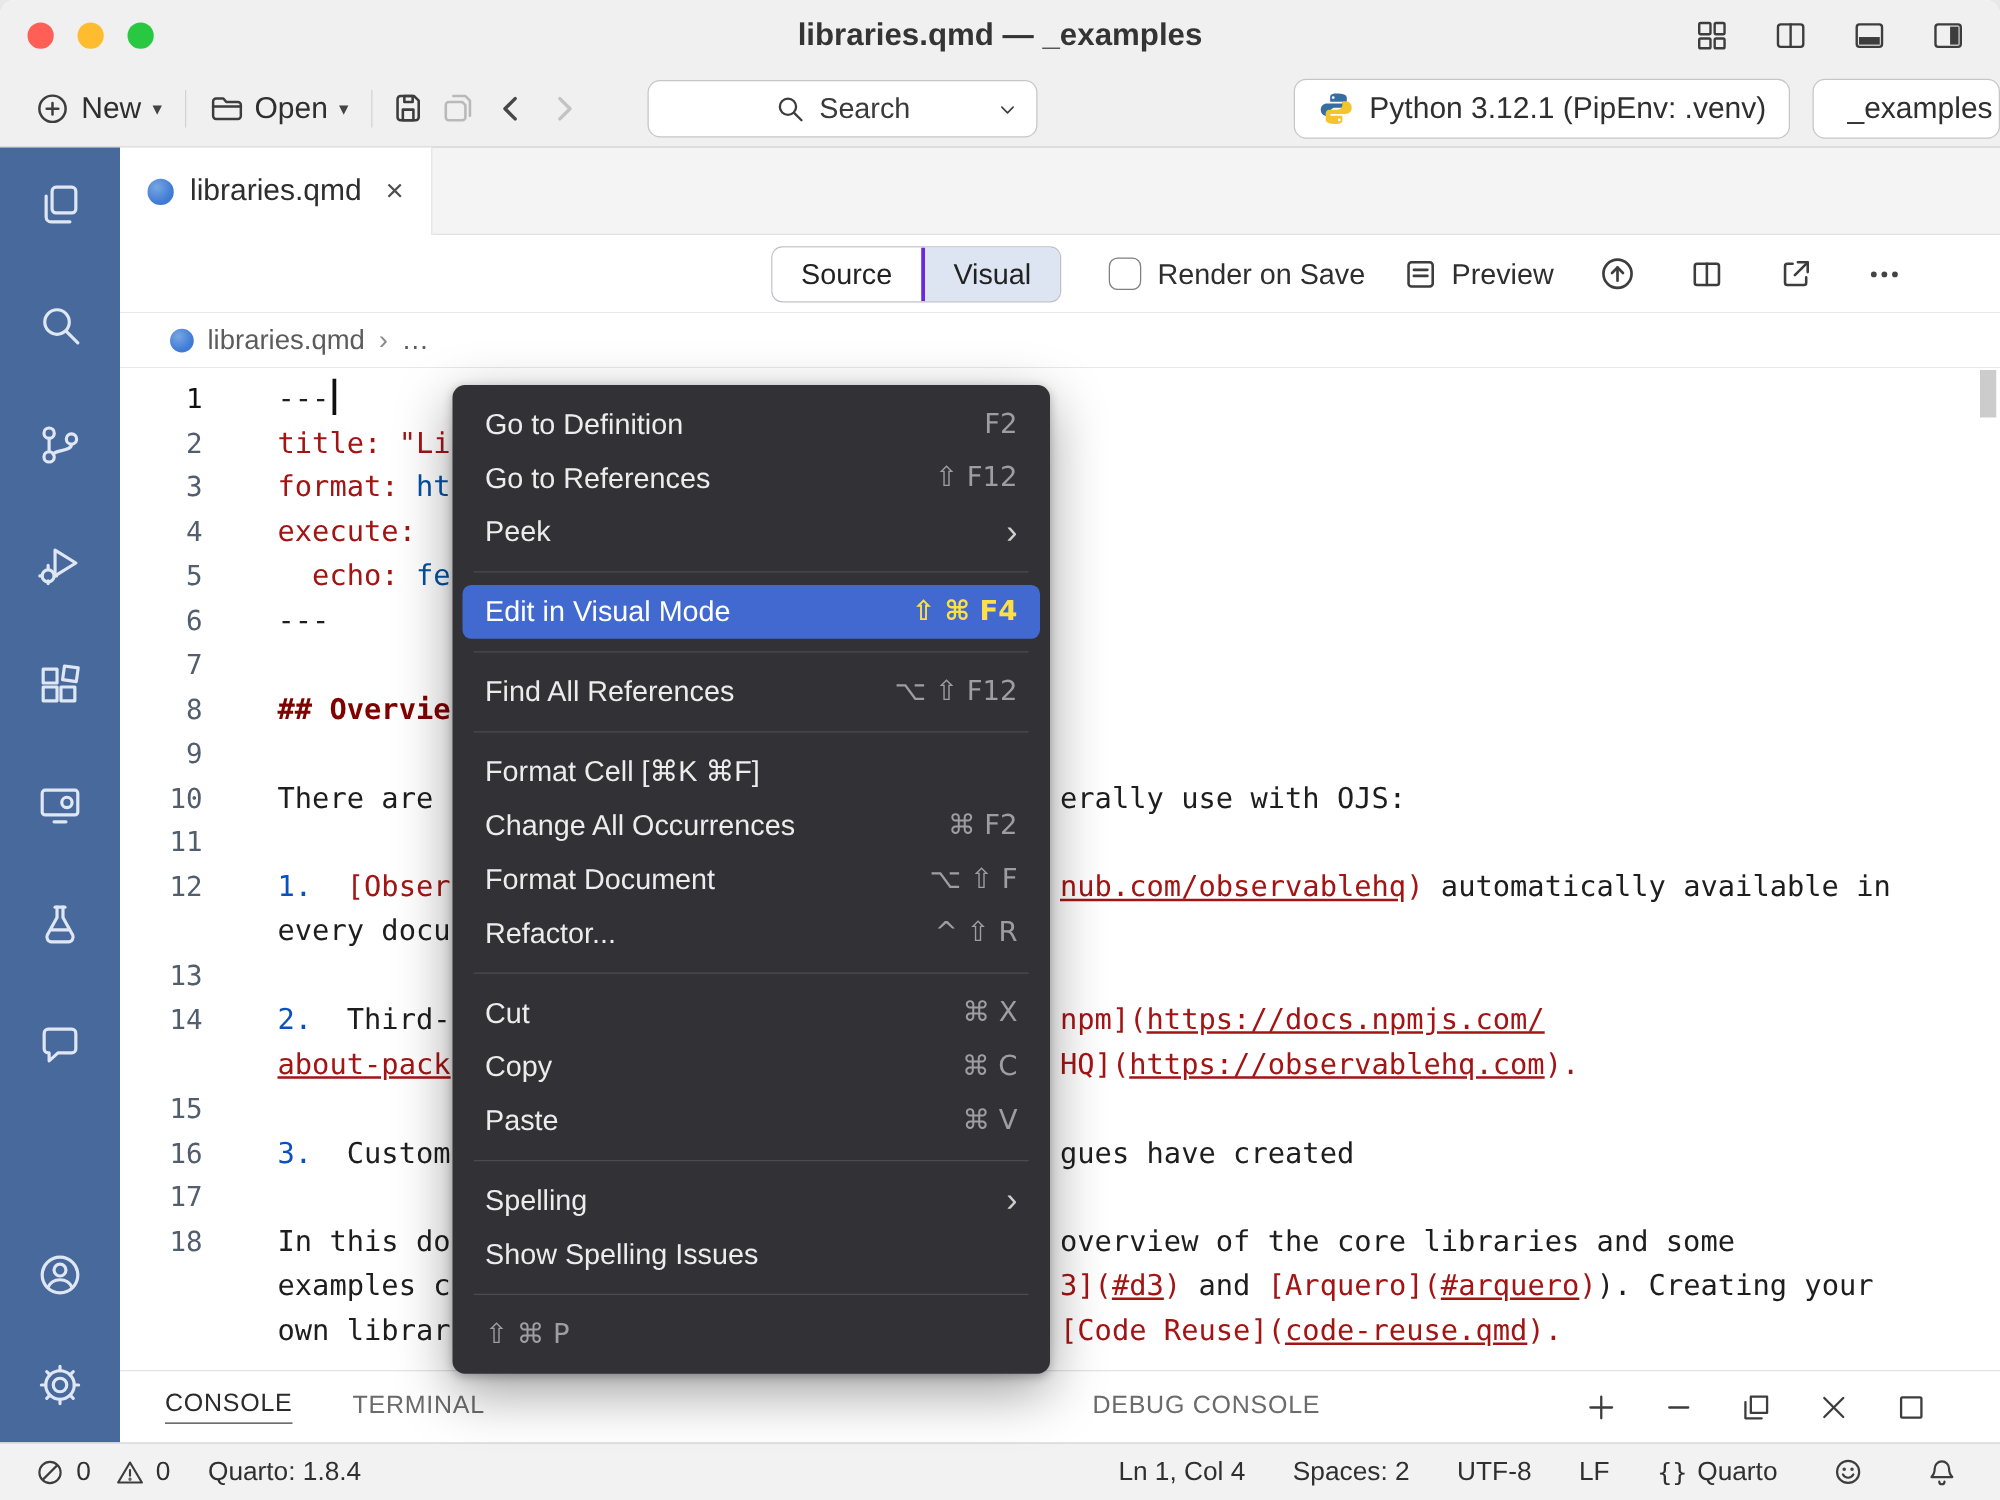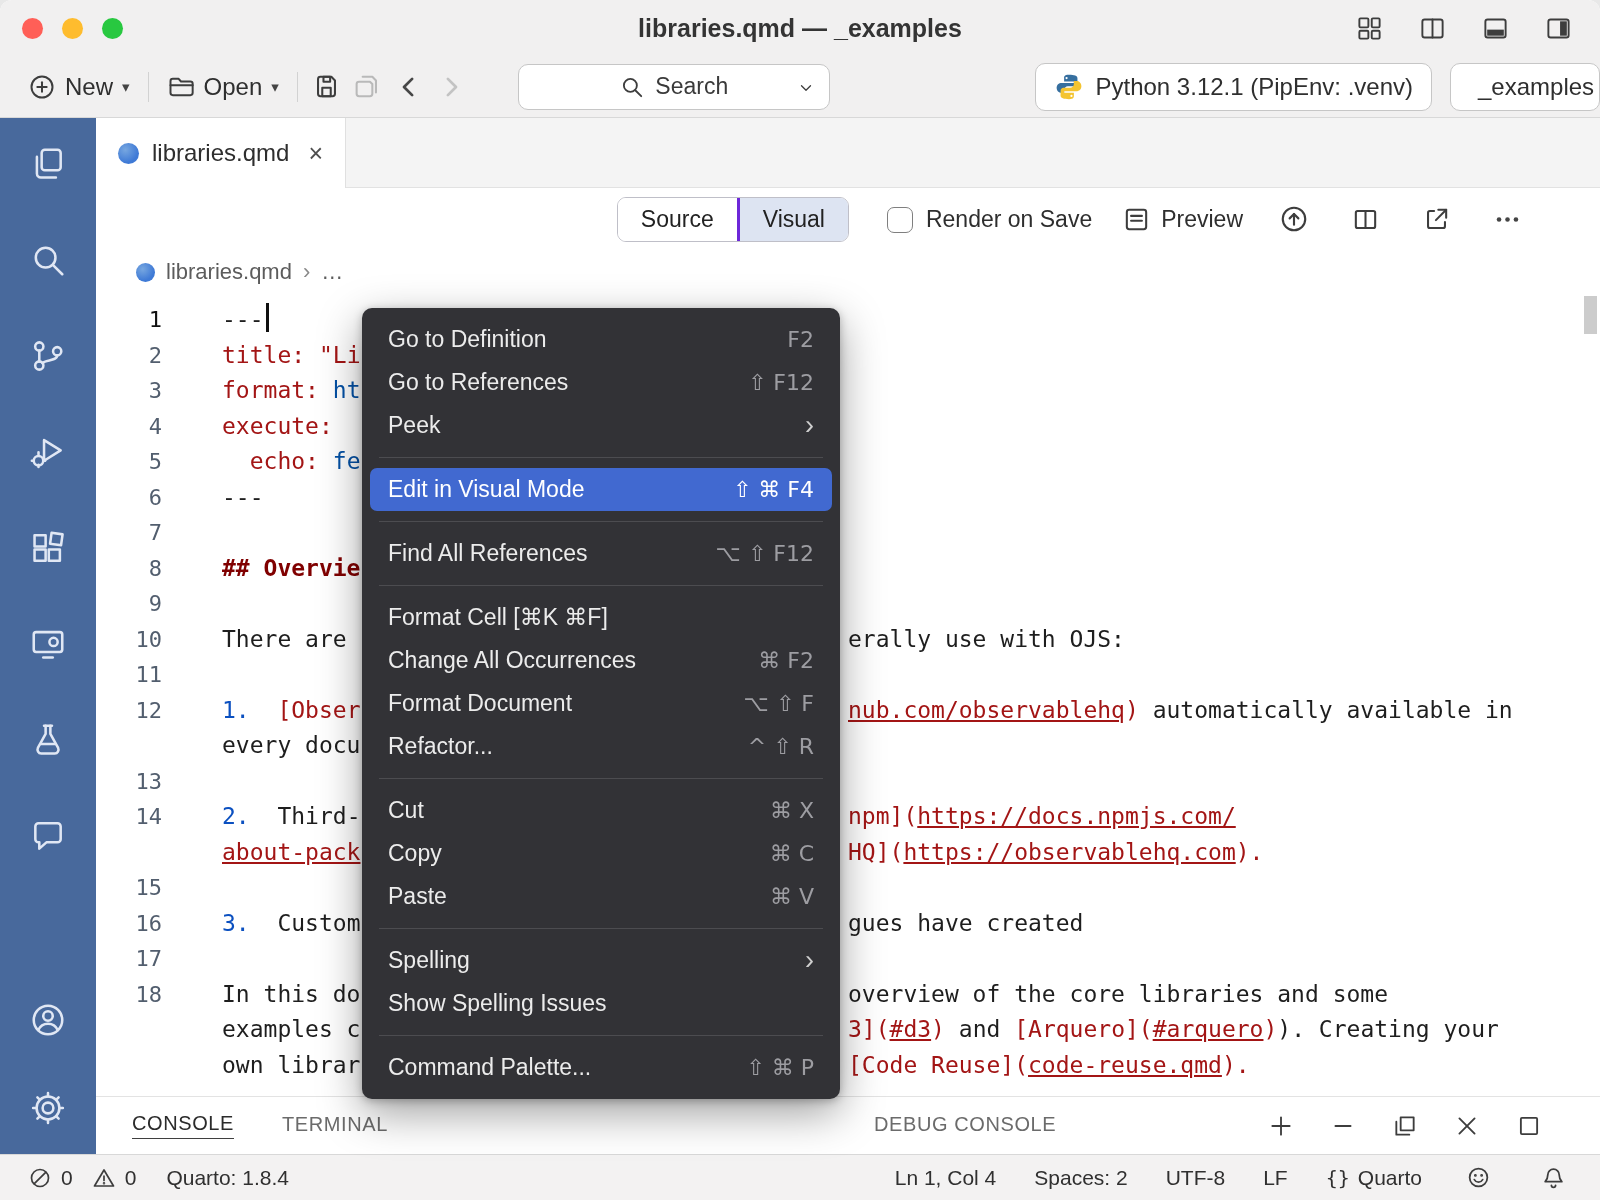--- a/index.html
+++ b/index.html
@@ -53,21 +53,21 @@
   .qcircle { width:21px; height:21px; border-radius:50%; flex:none;
              background:radial-gradient(circle at 35% 32%, #77a7e0, #3f7ad6 65%); }
   .tab-close { font-size:25px; color:#4f4f4f; margin-left:6px; line-height:1; }
 
   
   .action-row { height:62px; flex:none; display:flex; align-items:center; justify-content:flex-end;
                 padding-right:72px; gap:30px; background:#fff; }
   .seg { display:flex; border:1px solid #bfbfc8; border-radius:9px; overflow:hidden; font-size:23px; margin-right:8px; }
   .seg-btn { padding:8px 23px; background:#fff; color:#222; border:none; font-family:inherit; font-size:23px; }
   .seg-btn.inactive { background:#dde4f2; border-left:3px solid #6d28d9; }
-  .cbx-wrap { display:flex; align-items:flex-end; gap:13px; }
+  .cbx-wrap { display:flex; align-items:center; gap:13px; }
   .cbx { width:26px; height:26px; border:1.7px solid #7f7f7f; border-radius:7px; background:#fff; flex:none; }
   .act-label { font-size:23px; color:#2e2e2e; }
   .preview-btn { display:flex; align-items:center; gap:10px; background:none; border:none;
                  font-family:inherit; font-size:23px; color:#2e2e2e; }
   .si { stroke:#3d3d3d; fill:none; stroke-width:1.7; stroke-linecap:round; stroke-linejoin:round; }
   .si-dim { stroke:#b9b9b9; }
 
   
   .breadcrumb { height:44px; flex:none; display:flex; align-items:center; gap:11px; padding-left:40px;
                 font-size:22px; color:#5c5c5c; background:#fff; }
@@ -110,21 +110,21 @@
 
   
   .menu { position:absolute; left:362px; top:308px; width:478px; z-index:50;
           background:#323236; border-radius:10px; padding:10px 0;
           box-shadow:0 14px 44px rgba(0,0,0,.38), 0 2px 8px rgba(0,0,0,.25);
           font-size:23px; color:#ececec; }
   .menu-item { height:43px; display:flex; align-items:center; padding:0 18px; margin:0 8px; border-radius:7px; }
   .menu-item.highlighted { background:#4169d0; color:#fff; }
   .menu-label { flex:1; white-space:nowrap; }
   .menu-shortcut { color:#9d9da2; font-size:22px; font-family:"DejaVu Sans", sans-serif; white-space:nowrap; }
-  .menu-item.highlighted .menu-shortcut { color:#ffffff; }
+  .menu-item.highlighted .menu-shortcut { color:#fde047;font-weight:bold; }
   .menu-chevron { color:#cfcfcf; font-size:27px; line-height:1; }
   .menu-sep { height:1px; background:#4c4c50; margin:10px 17px; }
 </style>
 </head>
 <body>
 
 <div class="app">
 
   <div class="titlebar">
     <div class="traffic">
@@ -536,18 +536,17 @@
       <div class="menu-sep"></div>
       <div class="menu-item">
         <span class="menu-label">Spelling</span>
         <span class="menu-chevron">›</span>
       </div>
       <div class="menu-item">
         <span class="menu-label">Show Spelling Issues</span>
       </div>
       <div class="menu-sep"></div>
       <div class="menu-item">
-        <span class="menu-label">Command Palette...</span>
         <span class="menu-shortcut">⇧ ⌘ P</span>
       </div>
     </div>
 
 </div>
 
 </body></html>

